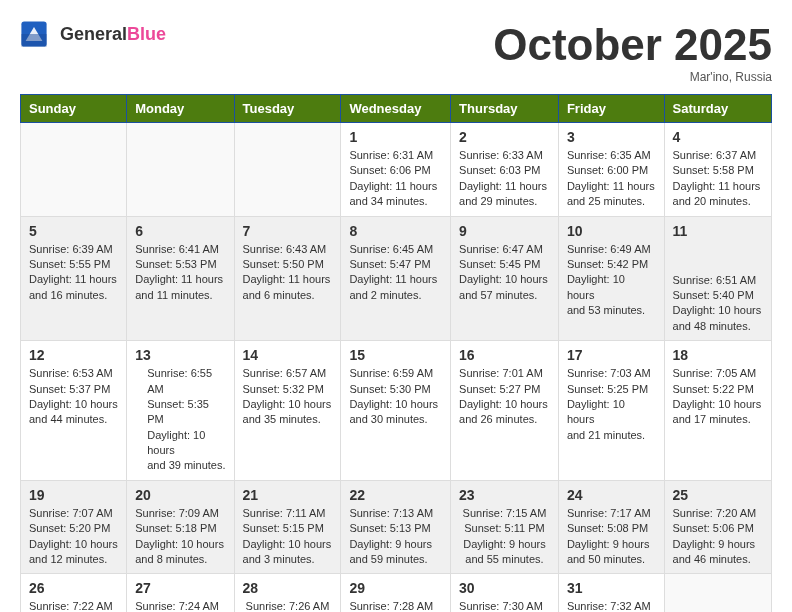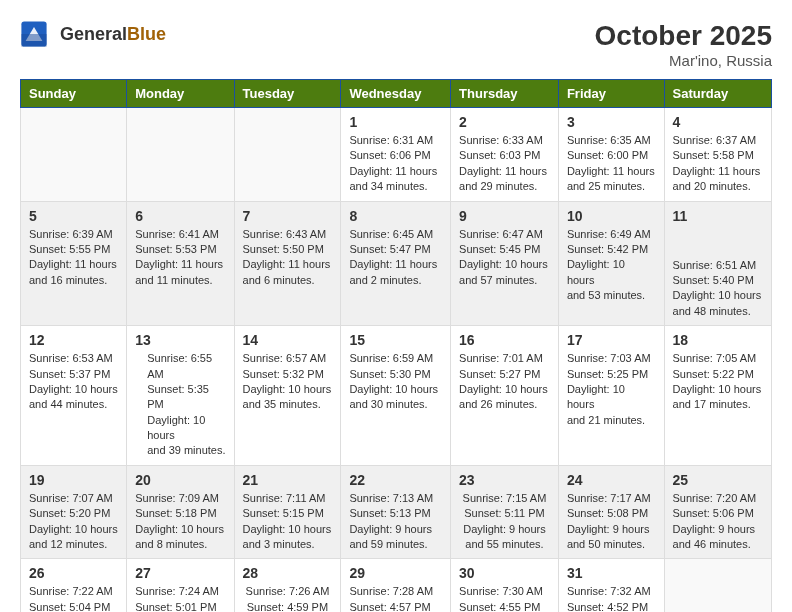--- a/index.html
+++ b/index.html
@@ -22,36 +22,36 @@
       gap: 12px;
     }
     .logo-text-general {
       font-size: 18px;
       font-weight: bold;
       color: #333;
     }
     .logo-text-blue {
       font-size: 18px;
       font-weight: bold;
-      color: #a16207;
+      color: #ec4899;
     }
     .logo-icon {
       width: 28px;
       height: 28px;
     }
     .title-block {
       text-align: right;
     }
     .month-title {
-      font-size: 28px;
+      font-size: 44px;
       font-weight: bold;
       color: #333;
     }
     .location-title {
-      font-size: 15px;
+      font-size: 12px;
       color: #555;
     }
     .calendar {
       width: 100%;
       border-collapse: collapse;
       border: 1px solid #ccc;
     }
     .calendar th {
       background-color: #4d7c0f;
       color: #fff;

